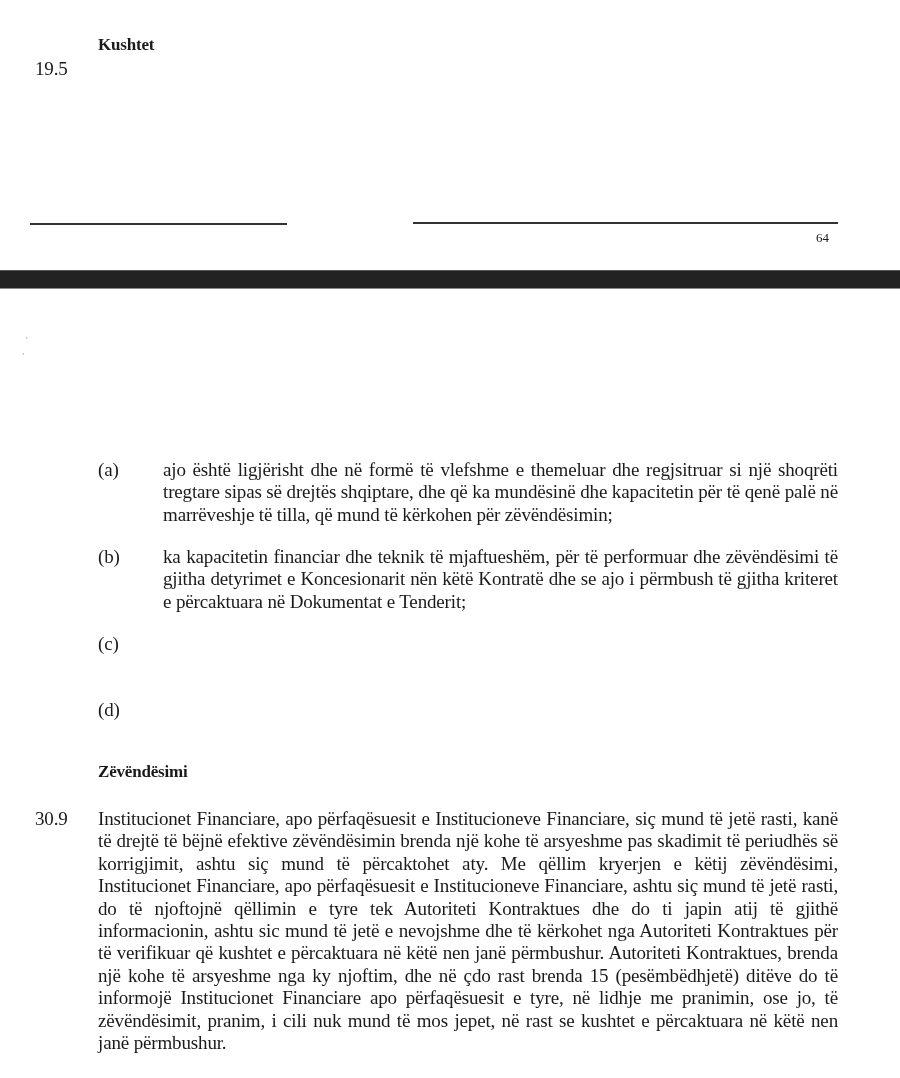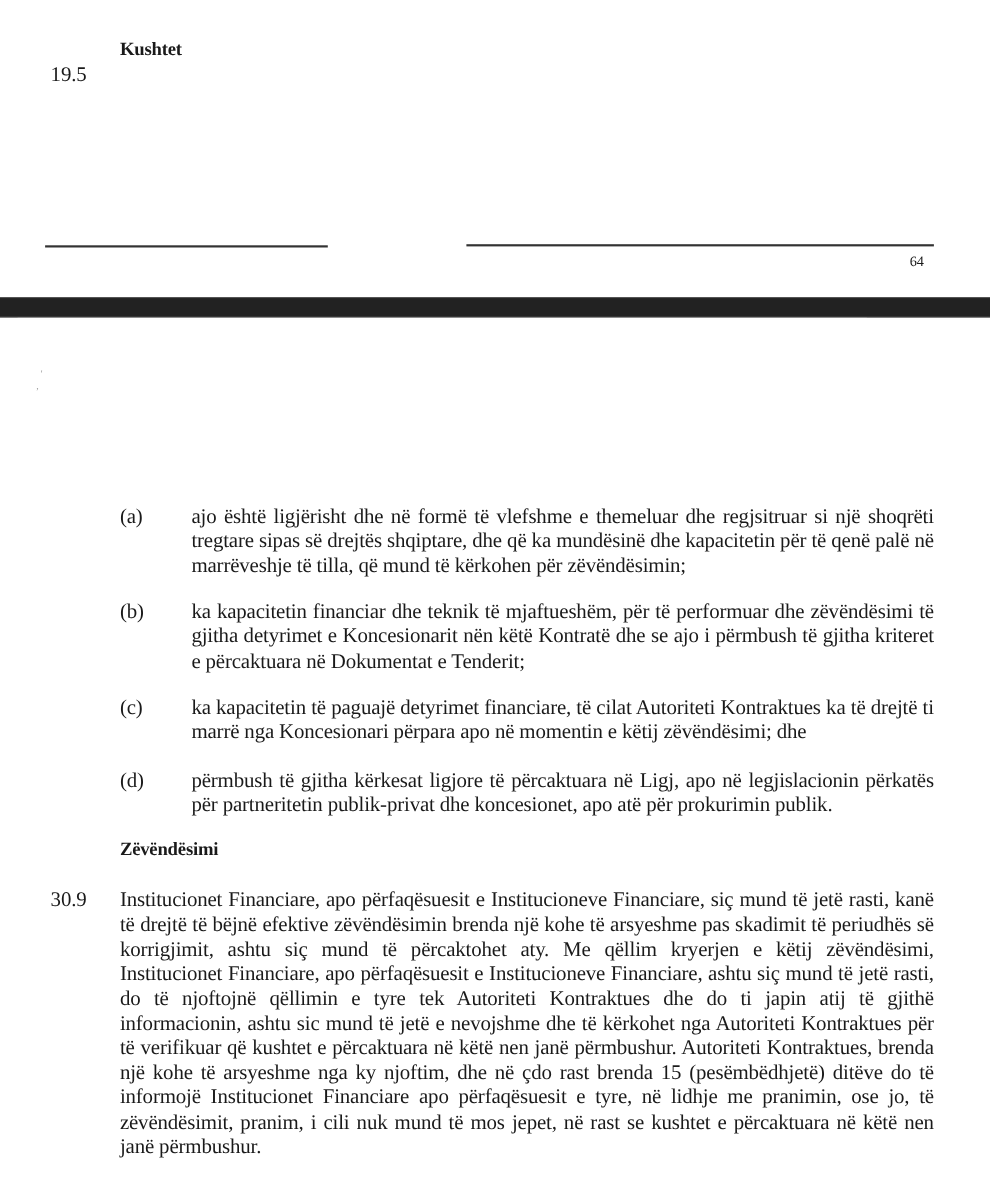--- a/index.html
+++ b/index.html
@@ -10,21 +10,21 @@
     body {
       width: 900px;
       height: 1078px;
       position: relative;
       overflow: hidden;
       font-family: "Liberation Serif", serif;
       color: #1a1a1a;
     }
     .page {
       position: absolute;
-      left: 16px;
+      left: 5px;
       width: 772px;
       background: #ffffff;
     }
     .page-top { top: 0; height: 270px; }
     .page-bottom { top: 289px; height: 789px; }
 
     .separator {
       position: absolute;
       left: 0;
       top: 270px;
@@ -104,26 +104,24 @@
     <div class="body" style="left:65px; width:675px;">ajo është ligjërisht dhe në formë të vlefshme e themeluar dhe regjsitruar si një shoqrëti tregtare sipas së drejtës shqiptare, dhe që ka mundësinë dhe kapacitetin për të qenë palë në marrëveshje të tilla, që mund të kërkohen për zëvëndësimin;</div>
   </div>
 
   <div class="para" style="left:93px; top:257px; width:740px; height:68px;">
     <span class="num">(b)</span>
     <div class="body" style="left:65px; width:675px;">ka kapacitetin financiar dhe teknik të mjaftueshëm, për të performuar dhe zëvëndësimi të gjitha detyrimet e Koncesionarit nën këtë Kontratë dhe se ajo i përmbush të gjitha kriteret e përcaktuara në Dokumentat e Tenderit;</div>
   </div>
 
   <div class="para" style="left:93px; top:344px; width:740px; height:46px;">
     <span class="num">(c)</span>
-    <div class="body" style="left:65px; width:675px;">ka kapacitetin të paguajë detyrimet financiare, të cilat Autoriteti Kontraktues ka të drejtë ti marrë nga Koncesionari përpara apo në momentin e këtij zëvëndësimi; dhe</div>
   </div>
 
   <div class="para" style="left:93px; top:410px; width:740px; height:46px;">
     <span class="num">(d)</span>
-    <div class="body" style="left:65px; width:675px;">përmbush të gjitha kërkesat ligjore të përcaktuara në Ligj, apo në legjislacionin përkatës për partneritetin publik-privat dhe koncesionet, apo atë për prokurimin publik.</div>
   </div>
 
   <div class="heading" style="left:93px; top:473px;">Zëvëndësimi</div>
 
   <div class="para" style="left:30px; top:519px; width:803px; height:250px;">
     <span class="num">30.9</span>
     <div class="body" style="left:63px; width:740px;">Institucionet Financiare, apo përfaqësuesit e Institucioneve Financiare, siç mund të jetë rasti, kanë të drejtë të bëjnë efektive zëvëndësimin brenda një kohe të arsyeshme pas skadimit të periudhës së korrigjimit, ashtu siç mund të përcaktohet aty. Me qëllim kryerjen e këtij zëvëndësimi, Institucionet Financiare, apo përfaqësuesit e Institucioneve Financiare, ashtu siç mund të jetë rasti, do të njoftojnë qëllimin e tyre tek Autoriteti Kontraktues dhe do ti japin atij të gjithë informacionin, ashtu sic mund të jetë e nevojshme dhe të kërkohet nga Autoriteti Kontraktues për të verifikuar që kushtet e përcaktuara në këtë nen janë përmbushur. Autoriteti Kontraktues, brenda një kohe të arsyeshme nga ky njoftim, dhe në çdo rast brenda 15 (pesëmbëdhjetë) ditëve do të informojë Institucionet Financiare apo përfaqësuesit e tyre, në lidhje me pranimin, ose jo, të zëvëndësimit, pranim, i cili nuk mund të mos jepet, në rast se kushtet e përcaktuara në këtë nen janë përmbushur.</div>
   </div>
 </div>
 

